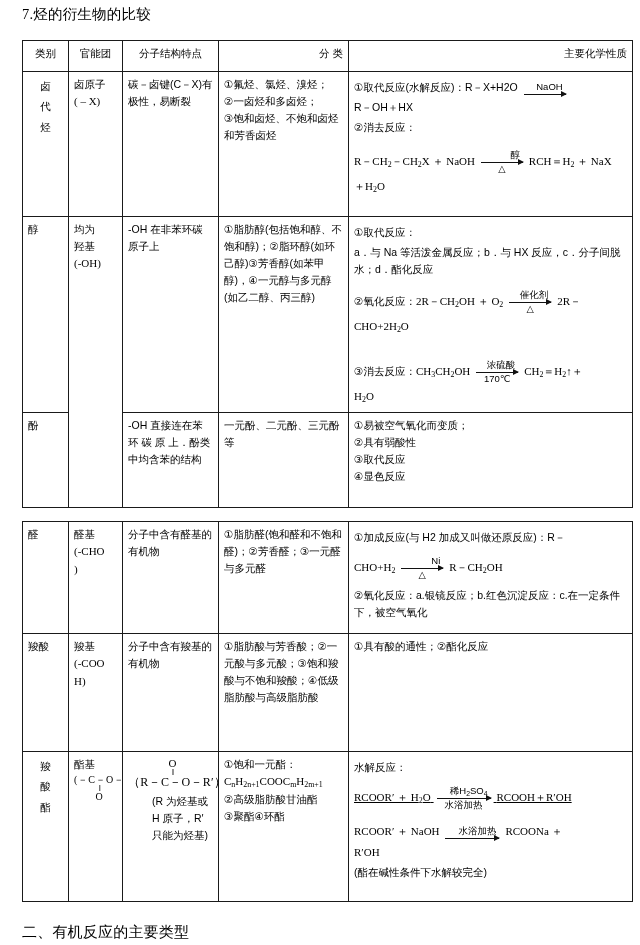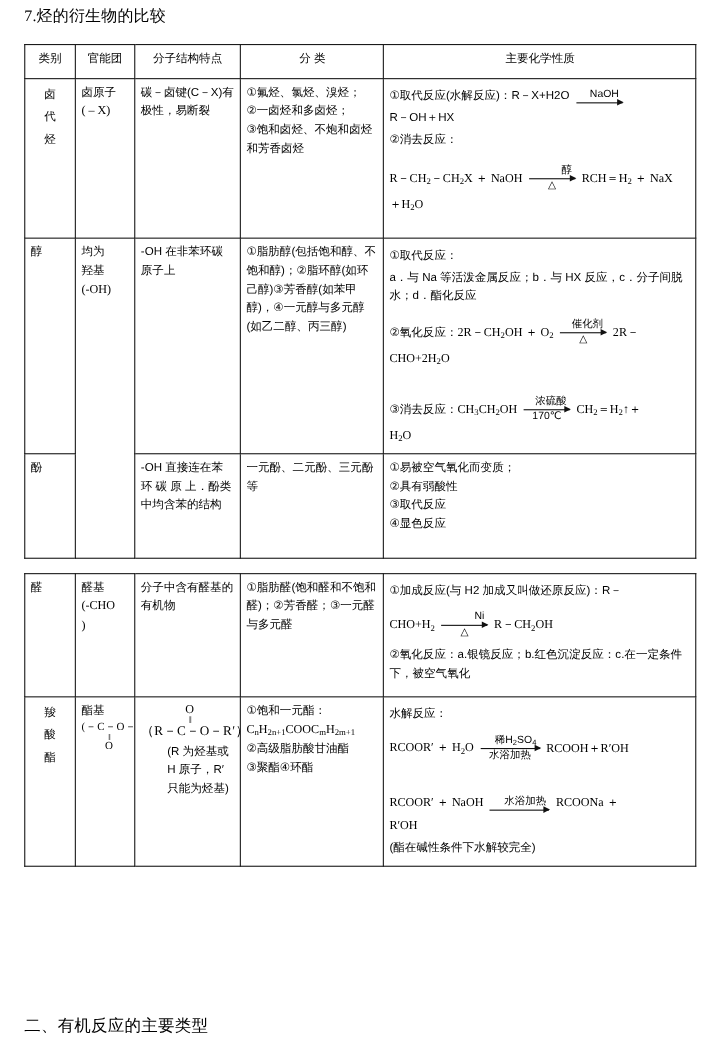--- a/index.html
+++ b/index.html
@@ -61,21 +61,21 @@
     font-weight: normal;
   }
   col.c-cat   { width: 46px; }
   col.c-grp   { width: 54px; }
   col.c-str   { width: 96px; }
   col.c-cls   { width: 130px; }
   col.c-prop  { width: 284px; }
 
   .hdr td { height: 22px; vertical-align: middle; padding-top: 3px; padding-bottom: 3px; }
   .hdr .h-cat, .hdr .h-grp, .hdr .h-str { text-align: center; }
-  .hdr .h-cls, .hdr .h-prop { text-align: center; padding-left: 6px; }
+  .hdr .h-cls, .hdr .h-prop { text-align: right; padding-left: 6px; }
 
   .mid { vertical-align: middle; }
   .ctr { text-align: center; }
 
   
   .vstack {
     text-align: center;
     line-height: 1.95;
     letter-spacing: 0px;
   }
@@ -307,20 +307,31 @@
               <span class="above">Ni</span>
               <span class="bar"></span>
               <span class="below">△</span>
             </span>
             <span class="serifchem">R－CH<sub>2</sub>OH</span>
           </span>
           <span class="eqline" style="white-space:normal;margin-top:6px;">②氧化反应：a.银镜反应；b.红色沉淀反应：c.在一定条件下，被空气氧化</span>
         </td>
       </tr>
 
+      <tr style="height:118px;">
+        <td class="mid ctr">羧酸</td>
+        <td class="mid ctr">
+          <div>羧基</div>
+          <div class="serifchem">(-COO</div>
+          <div class="serifchem">H)</div>
+        </td>
+        <td class="mid">分子中含有羧基的有机物</td>
+        <td class="mid">①脂肪酸与芳香酸；②一元酸与多元酸；③饱和羧酸与不饱和羧酸；④低级脂肪酸与高级脂肪酸</td>
+        <td>①具有酸的通性；②酯化反应</td>
+      </tr>
 
       <tr style="height:150px;">
         <td class="mid">
           <div class="vstack">
             <span>羧</span>
             <span>酸</span>
             <span>酯</span>
           </div>
         </td>
         <td class="ctr">
@@ -340,30 +351,30 @@
           <span class="note">(R 为烃基或 H 原子，R′ 只能为烃基)</span>
         </td>
         <td class="mid">
           <div>①饱和一元酯：</div>
           <div class="serifchem">C<sub>n</sub>H<sub>2n+1</sub>COOC<sub>m</sub>H<sub>2m+1</sub></div>
           <div>②高级脂肪酸甘油酯</div>
           <div>③聚酯④环酯</div>
         </td>
         <td>
           <span class="eqline">水解反应：</span>
-          <span class="eqwrap" style="margin-top:10px;">
+          <span class="eqwrap" style="margin-top:10px;text-decoration:underline;">
             <span class="serifchem">RCOOR′ ＋ H<sub>2</sub>O</span>
             <span class="rxn" style="min-width:54px;">
               <span class="above">稀H<sub>2</sub>SO<sub>4</sub></span>
               <span class="bar"></span>
               <span class="below">水浴加热</span>
             </span>
             <span class="serifchem">RCOOH＋R′OH</span>
           </span>
-          <span class="eqwrap" style="margin-top:29px;">
+          <span class="eqwrap" style="margin-top:12px;">
             <span class="serifchem">RCOOR′ ＋ NaOH</span>
             <span class="rxn noBelow" style="min-width:54px;">
               <span class="above">水浴加热</span>
               <span class="bar"></span>
               <span class="below"></span>
             </span>
             <span class="serifchem">RCOONa ＋</span>
           </span>
           <span class="eqline serifchem">R′OH</span>
           <span class="eqline">(酯在碱性条件下水解较完全)</span>

